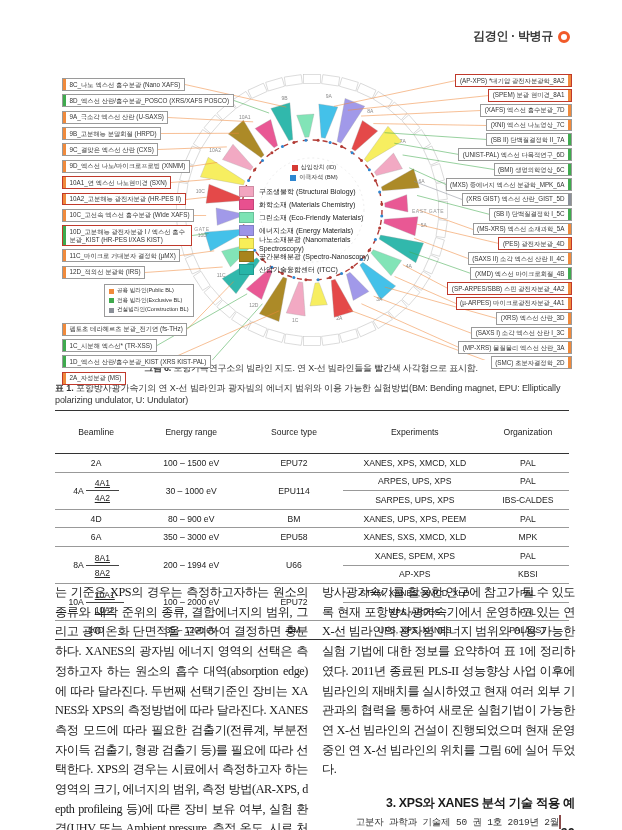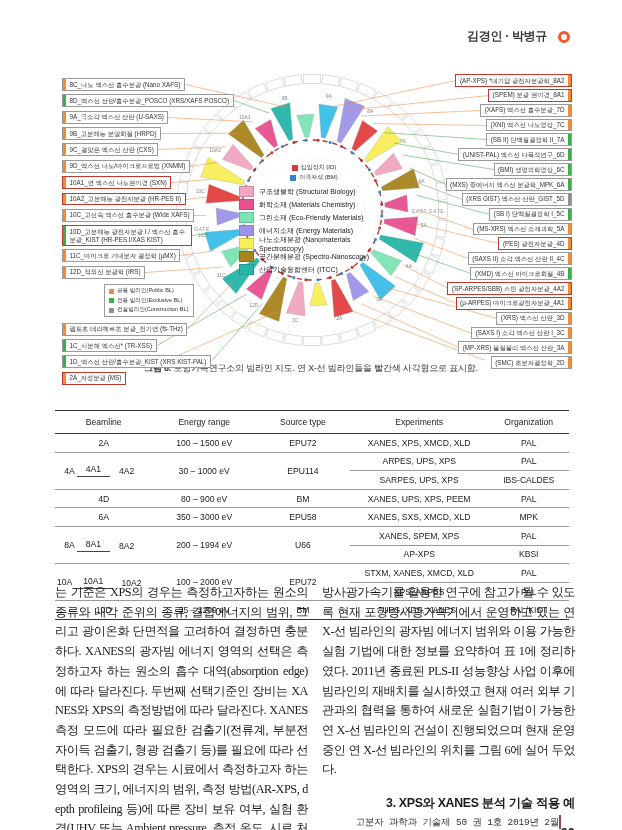--- a/index.html
+++ b/index.html
@@ -1,19 +1,19 @@
 <!DOCTYPE html>
 <html><head>
 <meta charset="utf-8">
 <style>
   html,body{margin:0;padding:0;background:#fff;}
   .page{position:relative;width:622px;height:830px;background:#fff;overflow:hidden;
         font-family:"Liberation Sans",sans-serif;color:#222;}
   
-  .authors{position:absolute;top:28px;right:52px;display:flex;align-items:center;gap:11px;
+  .authors{position:absolute;top:28px;right:52px;display:flex;align-items:center;gap:5px;
            font-size:12px;font-weight:bold;color:#3a3a3a;letter-spacing:-0.3px;}
   .author-icon{width:6px;height:6px;border:3.5px solid #f15a29;border-radius:50%;background:#fff;}
   
   .figure-block{position:absolute;top:66px;left:0;width:622px;height:294px;}
   .diagram-svg{position:absolute;left:0;top:0;width:622px;height:294px;}
   .left-labels{position:absolute;left:62px;top:12px;display:flex;flex-direction:column;
                gap:3.5px;align-items:flex-start;z-index:3;}
   .right-labels{position:absolute;right:50px;top:8px;display:flex;flex-direction:column;
                 gap:2px;align-items:flex-end;z-index:3;}
   .bl-label{display:flex;align-items:stretch;border:0.7px solid #9a9a9a;background:#fff;
@@ -40,28 +40,28 @@
   
   .fig-caption{position:absolute;top:362px;left:0;width:622px;text-align:center;
                font-size:9px;color:#333;letter-spacing:-0.2px;}
   .fig-caption b{font-weight:bold;}
   .tbl-caption{position:absolute;top:382px;left:55px;width:514px;font-size:9px;
                line-height:1.35;color:#333;text-align:left;letter-spacing:-0.1px;}
   .tbl-caption b{font-weight:bold;}
   
   .data-table-wrap{position:absolute;top:410px;left:55px;width:514px;}
   table.data{border-collapse:collapse;width:100%;font-size:8.6px;color:#222;}
-  table.data th{font-weight:normal;padding:6px 2px;border-top:1.6px solid #333;
+  table.data th{font-weight:normal;padding:16px 2px;border-top:1.6px solid #333;
                 border-bottom:1px solid #333;text-align:center;}
   table.data td{padding:3.8px 2px;text-align:center;vertical-align:middle;}
   table.data tr.group-start td{border-top:1px solid #999;}
   table.data tr.sub-next td{border-top:1px solid #999;}
   table.data tr.t-last td{border-bottom:1.6px solid #333;}
   .bl-frac{display:flex;align-items:center;justify-content:center;gap:2px;}
-  .frac{display:inline-flex;flex-direction:row;}
+  .frac{display:inline-flex;flex-direction:column;text-decoration:underline;}
   .f-top{border-bottom:1px solid #444;padding:0 9px 2px;}
   .f-bot{padding:2px 9px 0;}
   
   .col{position:absolute;top:583px;width:253px;font-family:"Liberation Serif",serif;
        font-size:12.2px;line-height:19.7px;text-align:justify;color:#1a1a1a;
        letter-spacing:-0.4px;word-break:break-all;}
   .col-left{left:55px;}
   .col-right{left:322px;}
   .sec-heading{font-family:"Liberation Sans",sans-serif;font-size:12.3px;font-weight:bold;
                letter-spacing:-0.3px;margin:14px 0 12px;text-align:right;}
@@ -450,20 +450,23 @@
         </div>
       </div>
     <div class="gate-text" style="left:176px;top:160px;">WEST GATE</div>
     <div class="gate-text" style="left:412px;top:142px;">EAST GATE</div>
   </div>
 
   <div class="fig-caption">
     <b>그림 6.</b><span> 포항가속연구소의 빔라인 지도. 연 X-선 빔라인들을 빨간색 사각형으로 표시함.</span>
   </div>
 
+  <div class="tbl-caption">
+    <b>표 1.</b><span> 포항방사광가속기의 연 X-선 빔라인과 광자빔의 에너지 범위와 이용 가능한 실험방법(BM: Bending magnet, EPU: Elliptically polarizing undulator, U: Undulator)</span>
+  </div>
 
   <div class="data-table-wrap">
     <table class="data" id="data-table">
       <colgroup>
         <col style="width:16%">
           <col style="width:21%">
           <col style="width:19%">
         <col style="width:28%">
           <col style="width:16%">
       </colgroup>

